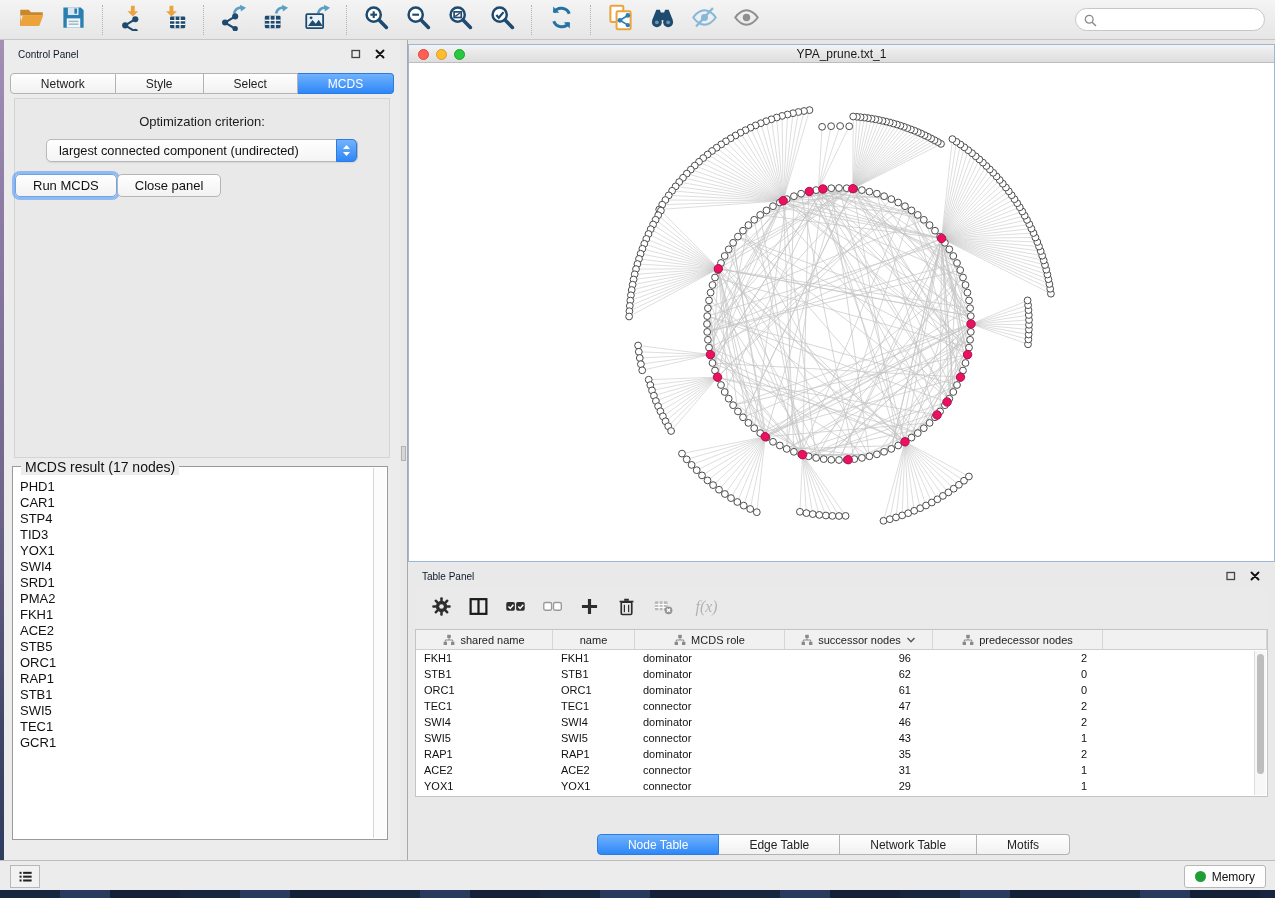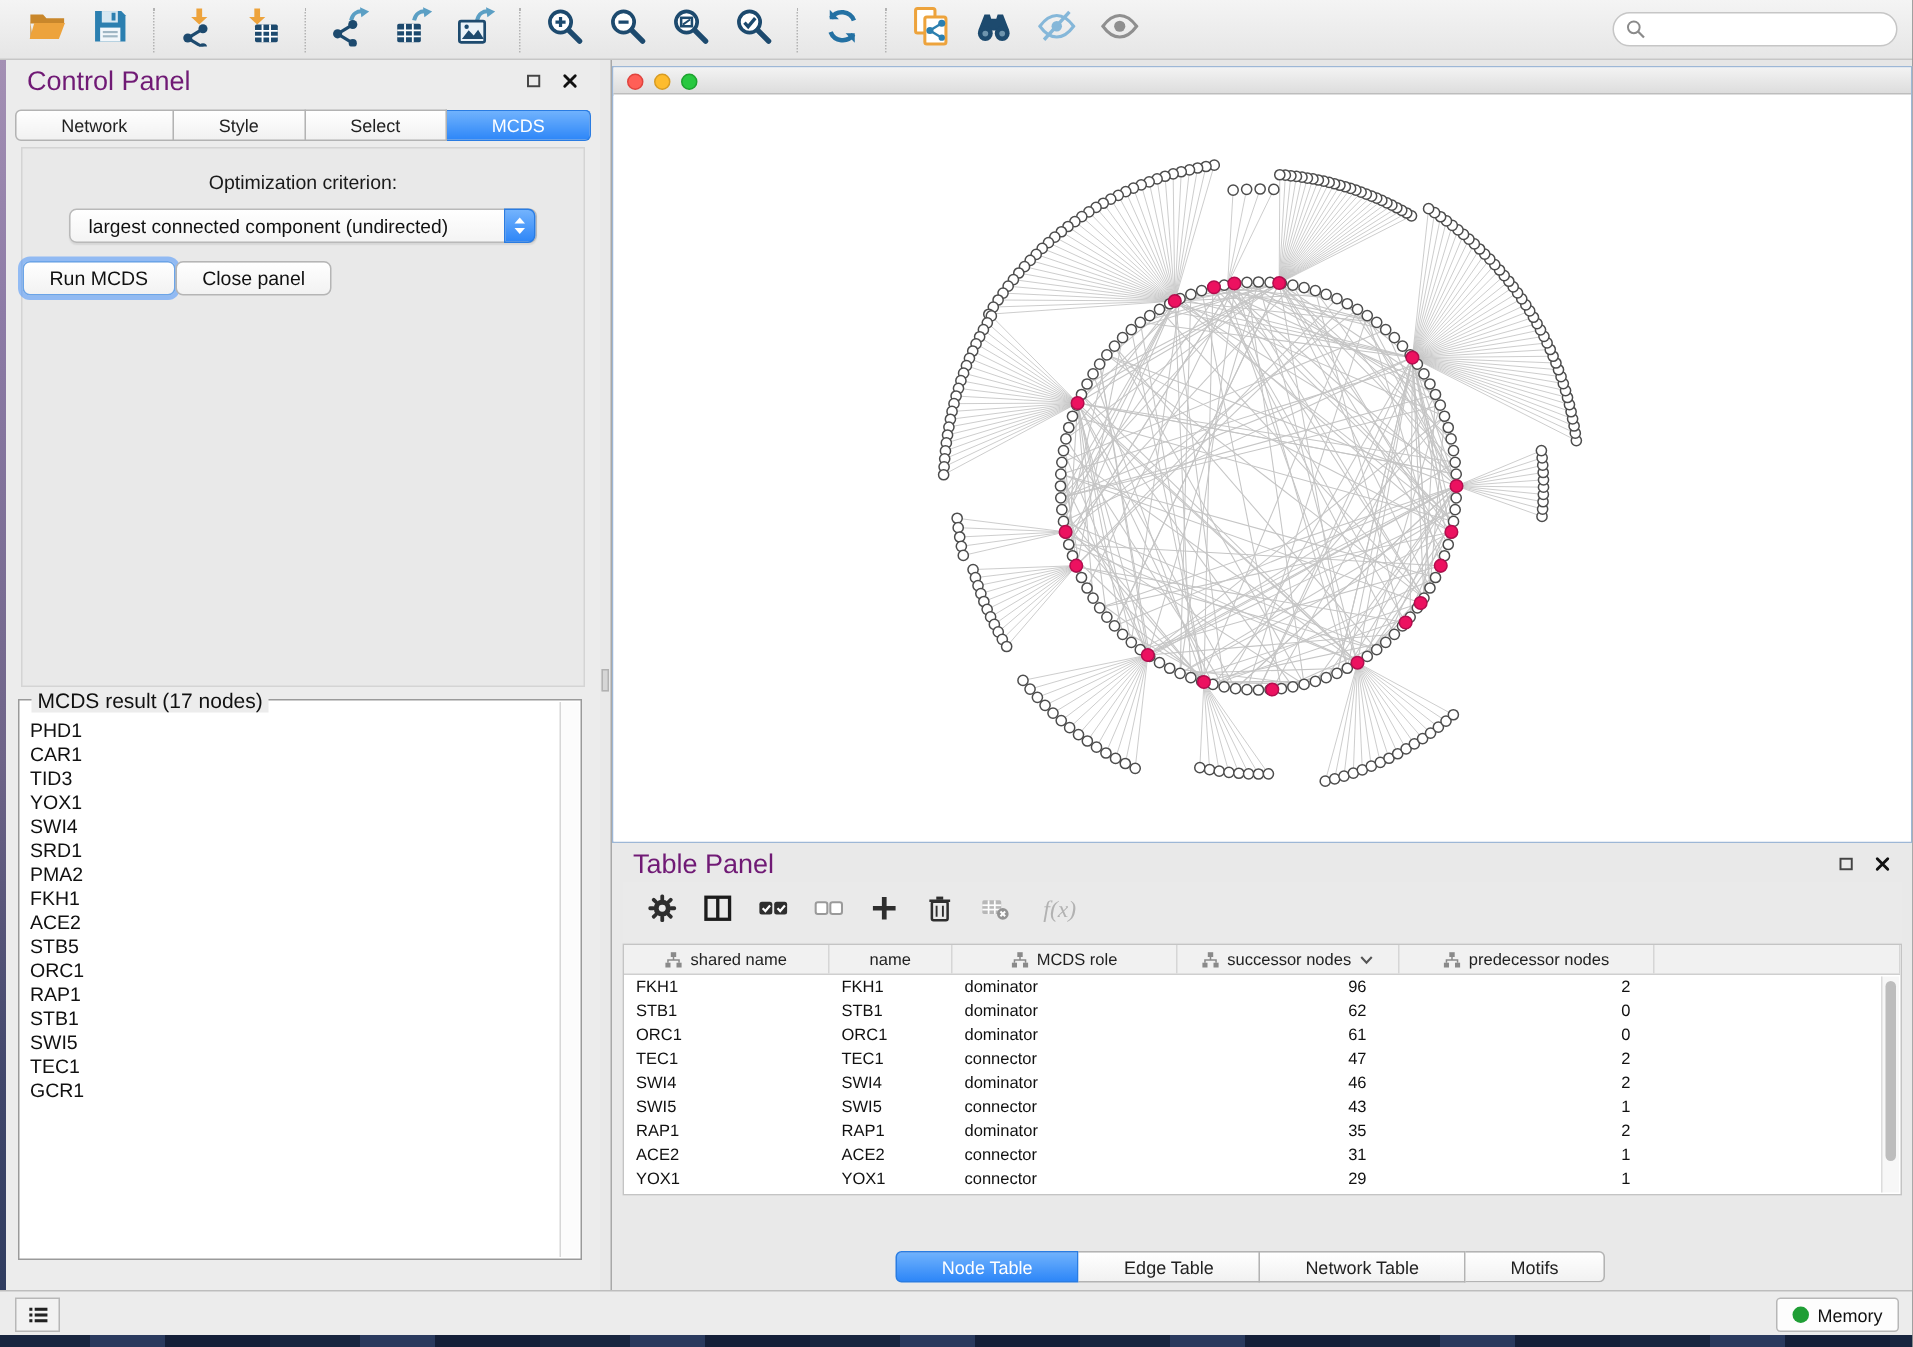--- a/index.html
+++ b/index.html
@@ -19,21 +19,21 @@
   .search-icon{position:absolute;left:9px;top:5px;width:13px;height:13px}
 
   
   .wall-left{position:absolute;left:0;top:40px;width:4px;height:850px;
     background:linear-gradient(#a490b4 0%,#8d7ba6 20%,#6e6488 55%,#41476b 80%,#2c3a5d 100%);}
   .wall-bottom{position:absolute;left:0;top:890px;width:1275px;height:8px;
     background:repeating-linear-gradient(90deg,#18253f 0 60px,#2a3a5e 60px 110px,#141f38 110px 180px);}
 
   
   .control-panel{position:absolute;left:4px;top:40px;width:396px;height:820px;background:#ececec;}
-  .panel-header{display:flex;align-items:center;height:28px;padding:0 14px;font-size:18px;color:#701a75;}
+  .panel-header{display:flex;align-items:center;height:28px;padding:0 14px;font-size:10px;color:#0f172a;}
   .header-btns{margin-left:auto;display:flex;gap:11px;align-items:center}
   .hbtn{width:13px;height:13px;display:flex;align-items:center;justify-content:center}
   .hbtn svg{width:12px;height:12px}
 
   .cp-tabs{position:absolute;left:0;top:33px;width:100%;display:flex;justify-content:center;}
   .cp-tab,.bt-tab{font-size:12px;height:21px;display:flex;align-items:center;padding:0 30px;
     background:linear-gradient(#ffffff,#f1f1f1);border:1px solid #b3b3b3;border-left:none;color:#222;cursor:default;}
   .cp-tab:first-child,.bt-tab:first-child{border-left:1px solid #b3b3b3;border-radius:4px 0 0 4px;}
   .cp-tab:last-child,.bt-tab:last-child{border-radius:0 4px 4px 0;}
   .cp-tab.sel,.bt-tab.sel{background:linear-gradient(#70b2fd,#2e87f8);border-color:#2a7ce2;color:#fff;}
@@ -322,20 +322,21 @@
         <button class="mac-btn focus">Run MCDS</button>
         <button class="mac-btn">Close panel</button>
       </div>
     </div>
 
     <div class="mcds-box">
       <div class="mcds-legend">MCDS result (17 nodes)</div>
       <div class="mcds-list" id="mcds-list">
           <div class="mcds-item">PHD1</div>
           <div class="mcds-item">CAR1</div>
+          <div class="mcds-item">STP4</div>
           <div class="mcds-item">TID3</div>
           <div class="mcds-item">YOX1</div>
           <div class="mcds-item">SWI4</div>
           <div class="mcds-item">SRD1</div>
           <div class="mcds-item">PMA2</div>
           <div class="mcds-item">FKH1</div>
           <div class="mcds-item">ACE2</div>
           <div class="mcds-item">STB5</div>
           <div class="mcds-item">ORC1</div>
           <div class="mcds-item">RAP1</div>
@@ -354,20 +355,21 @@
 
   <div class="right-area">
 
     <div class="network-window">
       <div class="nw-titlebar">
         <div class="traffic">
           <span class="light red"></span>
           <span class="light yellow"></span>
           <span class="light green"></span>
         </div>
+        <div class="nw-title">YPA_prune.txt_1</div>
       </div>
       <div class="nw-canvas" id="nw-canvas"><svg width="865" height="497" viewBox="0 0 865 497">
             <g stroke="#8c8c8c" stroke-width="0.7" opacity="0.5">
               <line x1="374.2" y1="136.7" x2="561.8" y2="252.1"></line>
               <line x1="374.2" y1="136.7" x2="554.0" y2="213.5"></line>
               <line x1="374.2" y1="136.7" x2="560.0" y2="283.6"></line>
               <line x1="374.2" y1="136.7" x2="384.9" y2="387.8"></line>
               <line x1="374.2" y1="136.7" x2="298.9" y2="275.8"></line>
               <line x1="374.2" y1="136.7" x2="324.1" y2="178.8"></line>
               <line x1="374.2" y1="136.7" x2="301.6" y2="228.6"></line>

